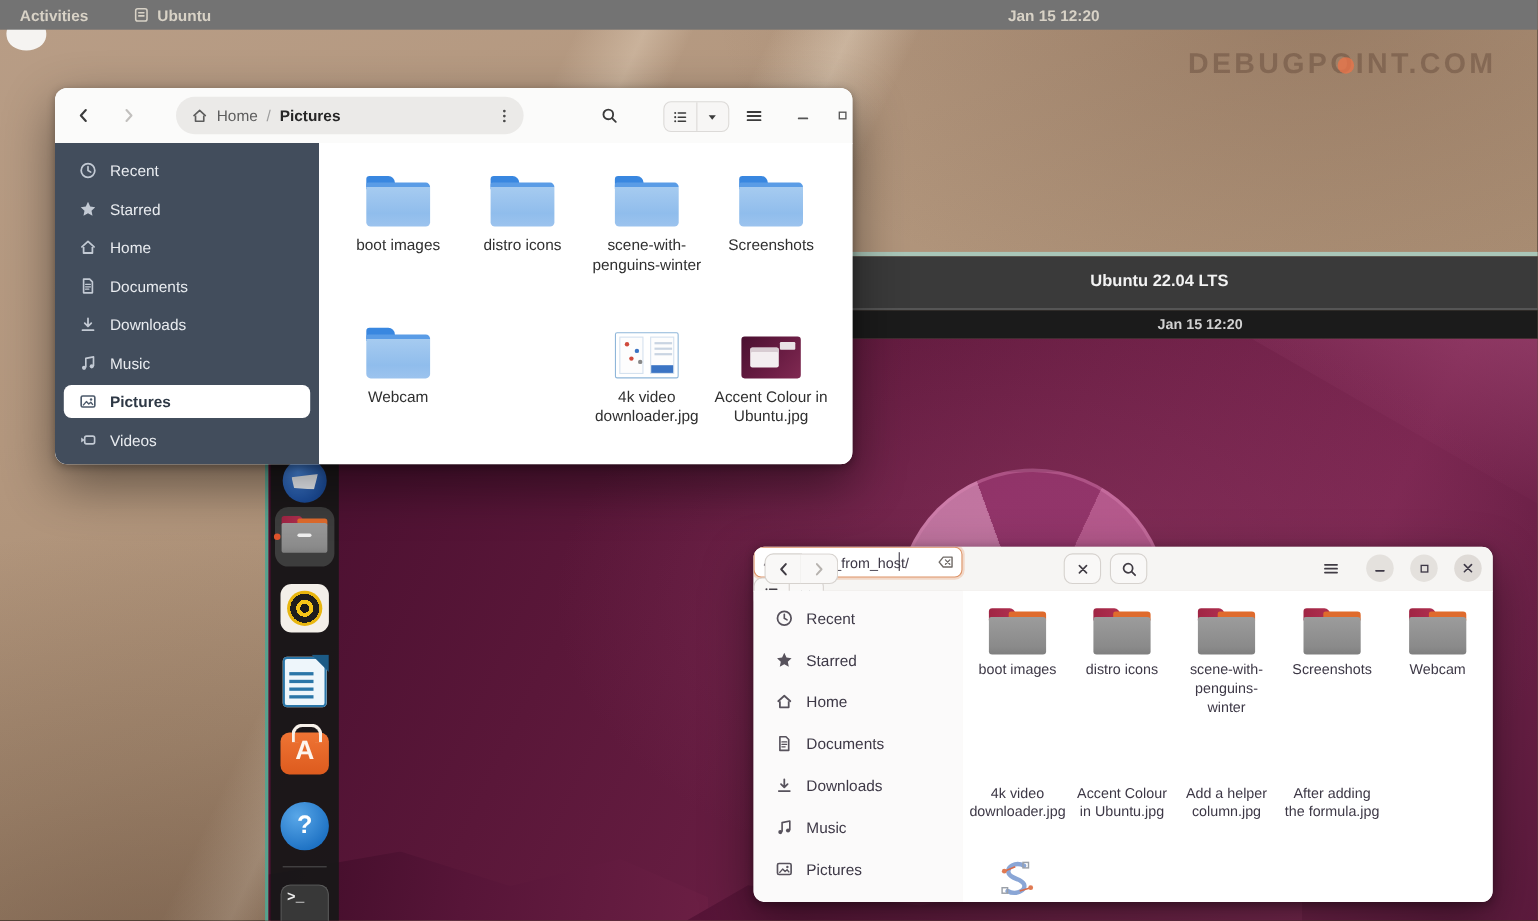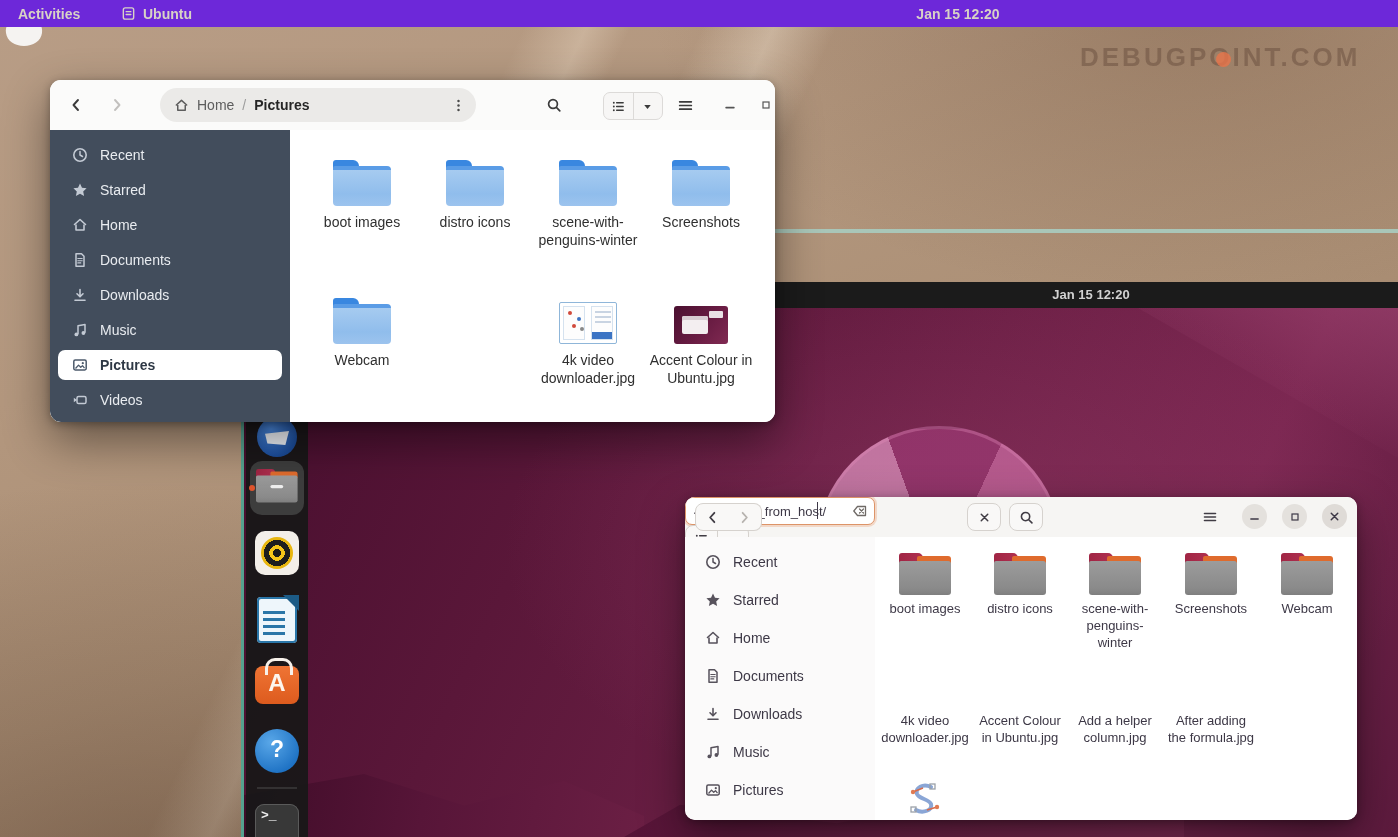--- a/index.html
+++ b/index.html
@@ -15,21 +15,21 @@
       radial-gradient(1200px 800px at 10% 110%, rgba(60,40,28,.38), rgba(0,0,0,0) 55%),
       linear-gradient(115deg, rgba(240,224,203,0) 30%, rgba(240,224,203,.35) 33.5%, rgba(240,224,203,0) 36%),
       linear-gradient(115deg, rgba(240,224,203,0) 40%, rgba(244,230,210,.45) 44%, rgba(240,224,203,0) 47.5%),
       linear-gradient(160deg,#b89d86 0%,#b3977e 30%,#ab8f75 55%,#9c7f66 78%,#84674f 100%);}
   #wm-text{left:1080px;top:42px;font-size:26px;font-weight:bold;letter-spacing:3px;
     color:rgba(78,52,40,.34);}
   #wm-dot{left:1216px;top:52px;width:15px;height:15px;border-radius:50%;
     background:#e8744a;opacity:.8;}
 
   
-  #topbar{left:0;top:0;width:1398px;height:27px;background:#6d28d9;color:#d8d2c6;
+  #topbar{left:0;top:0;width:1398px;height:27px;background:#737373;color:#d8d2c6;
     font-size:14px;font-weight:bold;z-index:60;}
   #topbar .itm{position:absolute;top:0;height:27px;display:flex;align-items:center;gap:7px;}
   #tb-activities{left:18px;}
   #tb-app{left:121px;}
   #tb-clock{left:958px;transform:translateX(-50%);}
 
   
   #vm{left:241px;top:229px;width:1157px;height:608px;z-index:5;
     border-top:4px solid #a9c6b8;border-left:3px solid #55a28f;box-sizing:border-box;}
   #vm-title{left:0;top:0;width:1154px;height:47px;background:#3a3a3a;
@@ -322,20 +322,23 @@
   </defs>
 </svg>
 
 <div id="screen" class="nosel">
 
   <div id="host-wall" class="abs"></div>
   <div id="wm-text" class="abs">DEBUGPOINT.COM</div>
   <div id="wm-dot" class="abs"></div>
 
   <div id="vm" class="abs">
+    <div id="vm-title" class="abs">
+      <span>Ubuntu 22.04 LTS</span>
+    </div>
     <div id="vm-bar" class="abs">
       <span>Jan 15 12:20</span>
     </div>
     <div id="vm-wall" class="abs">
       <div class="vm-tri-tr"></div>
       <div id="jelly"></div>
       <div class="vm-poly-b1"></div>
       <div class="vm-poly-b2"></div>
     </div>
   </div>

